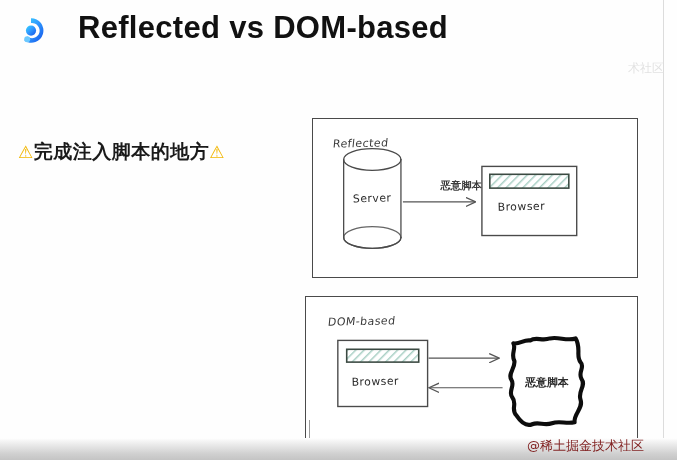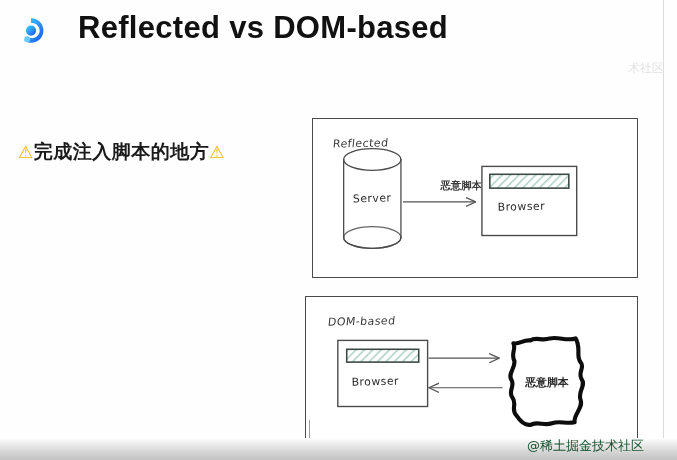--- a/index.html
+++ b/index.html
@@ -192,21 +192,21 @@
     font-family: "DejaVu Sans", sans-serif;
     color: #b9b9b9;
     white-space: nowrap;
     pointer-events: none;
     text-align: right;
   }
   #watermark-main {
     left: 527px;
     top: 437px;
     font-size: 13px;
-    color: #14532d;
+    color: #7f1d1d;
   }
   #watermark-faint {
     left: 628px;
     top: 60px;
     font-size: 12px;
     color: #e2e2e2;
   }
 </style>
 </head>
 <body>

